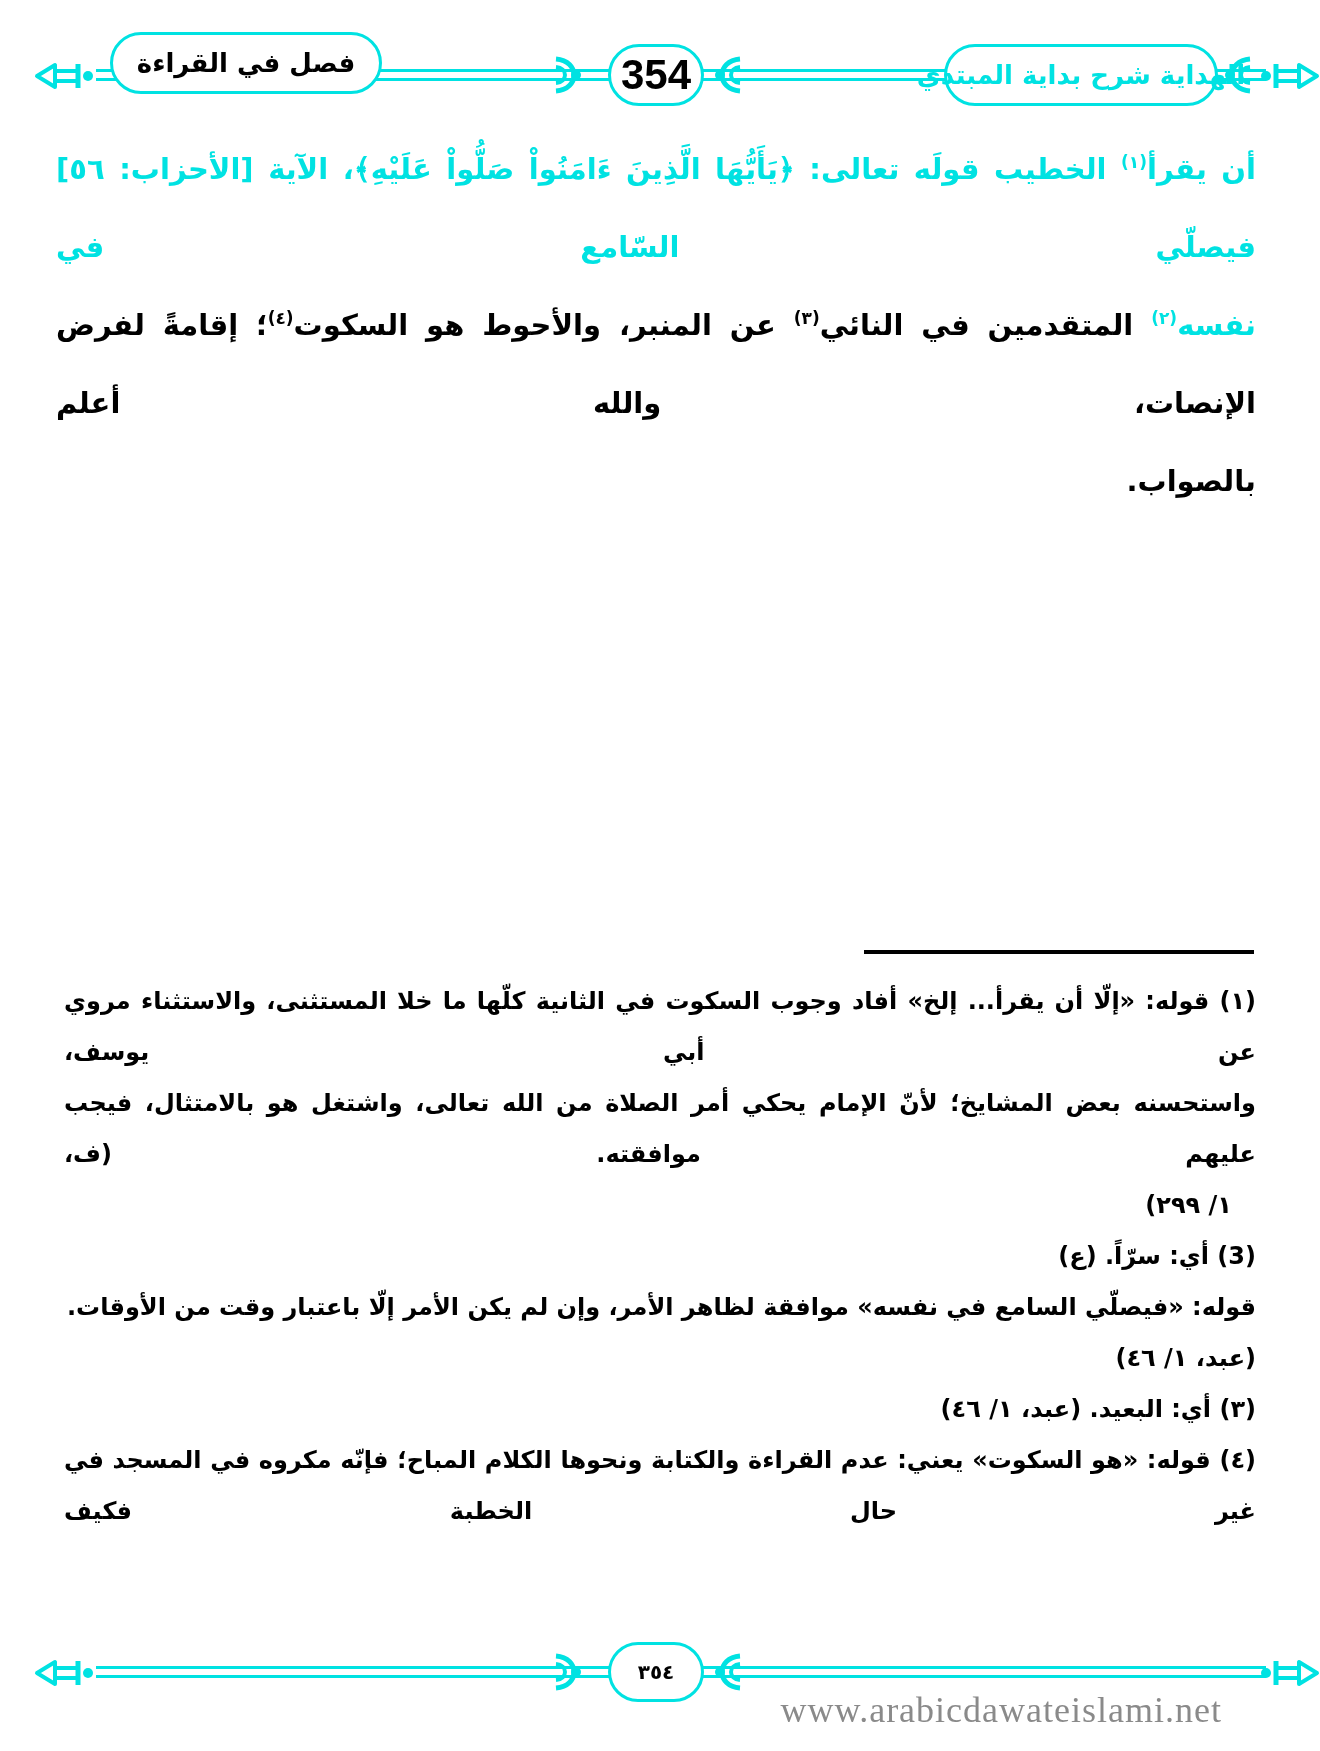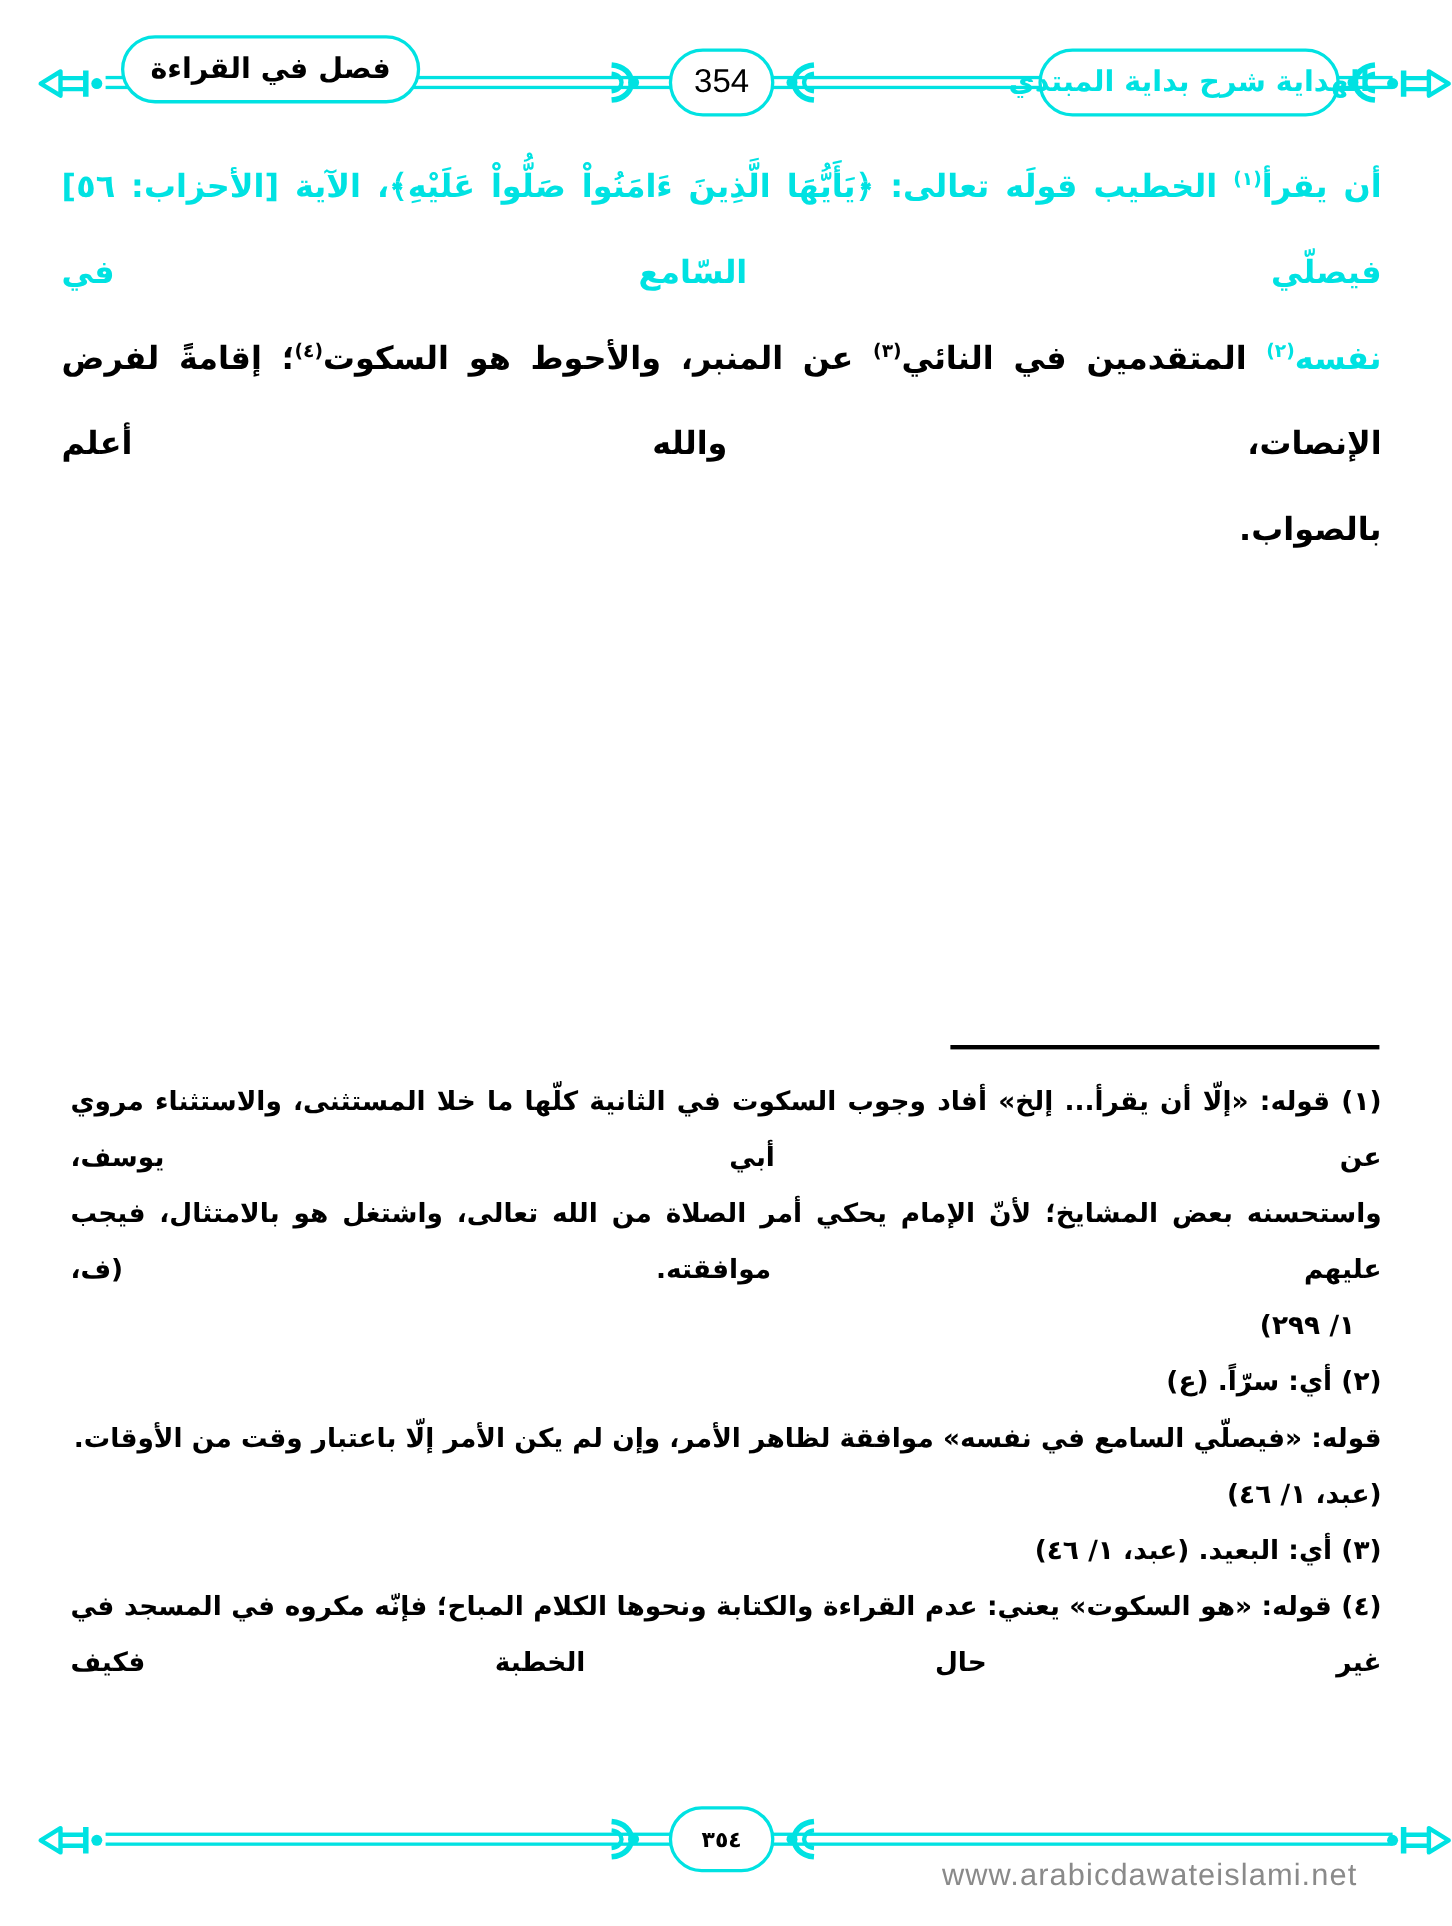--- a/index.html
+++ b/index.html
@@ -13,41 +13,41 @@
   .dline {
     position:absolute; height:6px; background:transparent;
     border-top:3px solid var(--accent); border-bottom:3px solid var(--accent);
   }
   .orn-box {
     position:absolute; border:3px solid var(--accent); border-radius:34px;
     background:#fff; display:flex; align-items:center; justify-content:center;
     box-sizing:border-box;
   }
   .section-title { font-size:26px; font-weight:bold; color:var(--ink); }
-  .page-num-latin { font-family:"Liberation Sans","DejaVu Sans",sans-serif; font-size:30px; font-weight:normal; color:var(--ink);text-align:right; }
+  .page-num-latin { font-family:"Liberation Sans","DejaVu Sans",sans-serif; font-size:42px; font-weight:bold; color:var(--ink);text-align:right; }
   .book-title { font-size:26px; font-weight:bold; color:var(--accent); white-space:nowrap; }
   .page-num-arabic { font-size:20px; font-weight:bold; color:var(--ink); }
 
   .body-text { position:absolute; top:130px; right:64px; left:56px; direction:rtl; }
   .body-line { font-size:29px; font-weight:bold; line-height:78px; color:var(--ink); }
   .body-line.just { text-align:justify; text-align-last:justify; }
   .body-line .accent { color:var(--accent); }
   .body-line sup { font-size:17px; line-height:0; }
 
   .fn-sep { position:absolute; top:950px; left:864px; width:390px; height:4px; background:#000; }
 
   .footnotes { position:absolute; top:976px; right:64px; left:64px; direction:rtl; }
   .fn-line { font-size:24px; font-weight:bold; line-height:51px; color:var(--ink); }
   .fn-line.just { text-align:justify; text-align-last:justify; }
   .fn-line.ind { padding-right:24px; }
 
   .website {
-    position:absolute; top:1689px; right:86px; direction:ltr;
-    font-family:Liberation Sans, sans-serif;
-    font-size:28px; color:var(--url); letter-spacing:1px;
+    position:absolute; top:1689px; right:98px; direction:ltr;
+    font-family:Liberation Serif, serif;
+    font-size:36px; color:var(--url); letter-spacing:1px;
   }
 </style>
 </head>
 <body>
 
 <div class="page">
 
   <div style="position:absolute;inset:0;pointer-events:none;" dir="ltr">
     <div class="dline" style="left:96px;top:69px;width:1170px;"></div>
 
@@ -101,21 +101,21 @@
       <div class="body-line just"><span class="accent">نفسه</span><sup class="accent">(٢)</sup><span class="ink"> المتقدمين في النائي</span><sup class="ink">(٣)</sup><span class="ink"> عن المنبر، والأحوط هو السكوت</span><sup class="ink">(٤)</sup><span class="ink">؛ إقامةً لفرض الإنصات، والله أعلم</span></div>
       <div class="body-line"><span class="ink">بالصواب.</span></div>
     </div>
 
   <div class="fn-sep"></div>
 
   <div class="footnotes" dir="rtl">
       <div class="fn-line just">(١) قوله: «إلّا أن يقرأ... إلخ» أفاد وجوب السكوت في الثانية كلّها ما خلا المستثنى، والاستثناء مروي عن أبي يوسف،</div>
       <div class="fn-line just">واستحسنه بعض المشايخ؛ لأنّ الإمام يحكي أمر الصلاة من الله تعالى، واشتغل هو بالامتثال، فيجب عليهم موافقته. (ف،</div>
       <div class="fn-line ind">١/ ٢٩٩)</div>
-      <div class="fn-line">(٢) أي: سرّاً. (ع)</div>
+      <div class="fn-line">(3) أي: سرّاً. (ع)</div>
       <div class="fn-line">قوله: «فيصلّي السامع في نفسه» موافقة لظاهر الأمر، وإن لم يكن الأمر إلّا باعتبار وقت من الأوقات. (عبد، ١/ ٤٦)</div>
       <div class="fn-line">(٣) أي: البعيد. (عبد، ١/ ٤٦)</div>
       <div class="fn-line just">(٤) قوله: «هو السكوت» يعني: عدم القراءة والكتابة ونحوها الكلام المباح؛ فإنّه مكروه في المسجد في غير حال الخطبة فكيف</div>
     </div>
 
   <div style="position:absolute;inset:0;pointer-events:none;" dir="ltr">
     <div class="dline" style="left:96px;top:1666px;width:1170px;"></div>
 
     <svg class="orn" style="left:34px;top:1653px;" width="62" height="40" viewBox="0 0 62 40">
       <path d="M3 20 L21 9 L21 31 Z" fill="none" stroke="currentColor" stroke-width="4" stroke-linejoin="round"></path>

